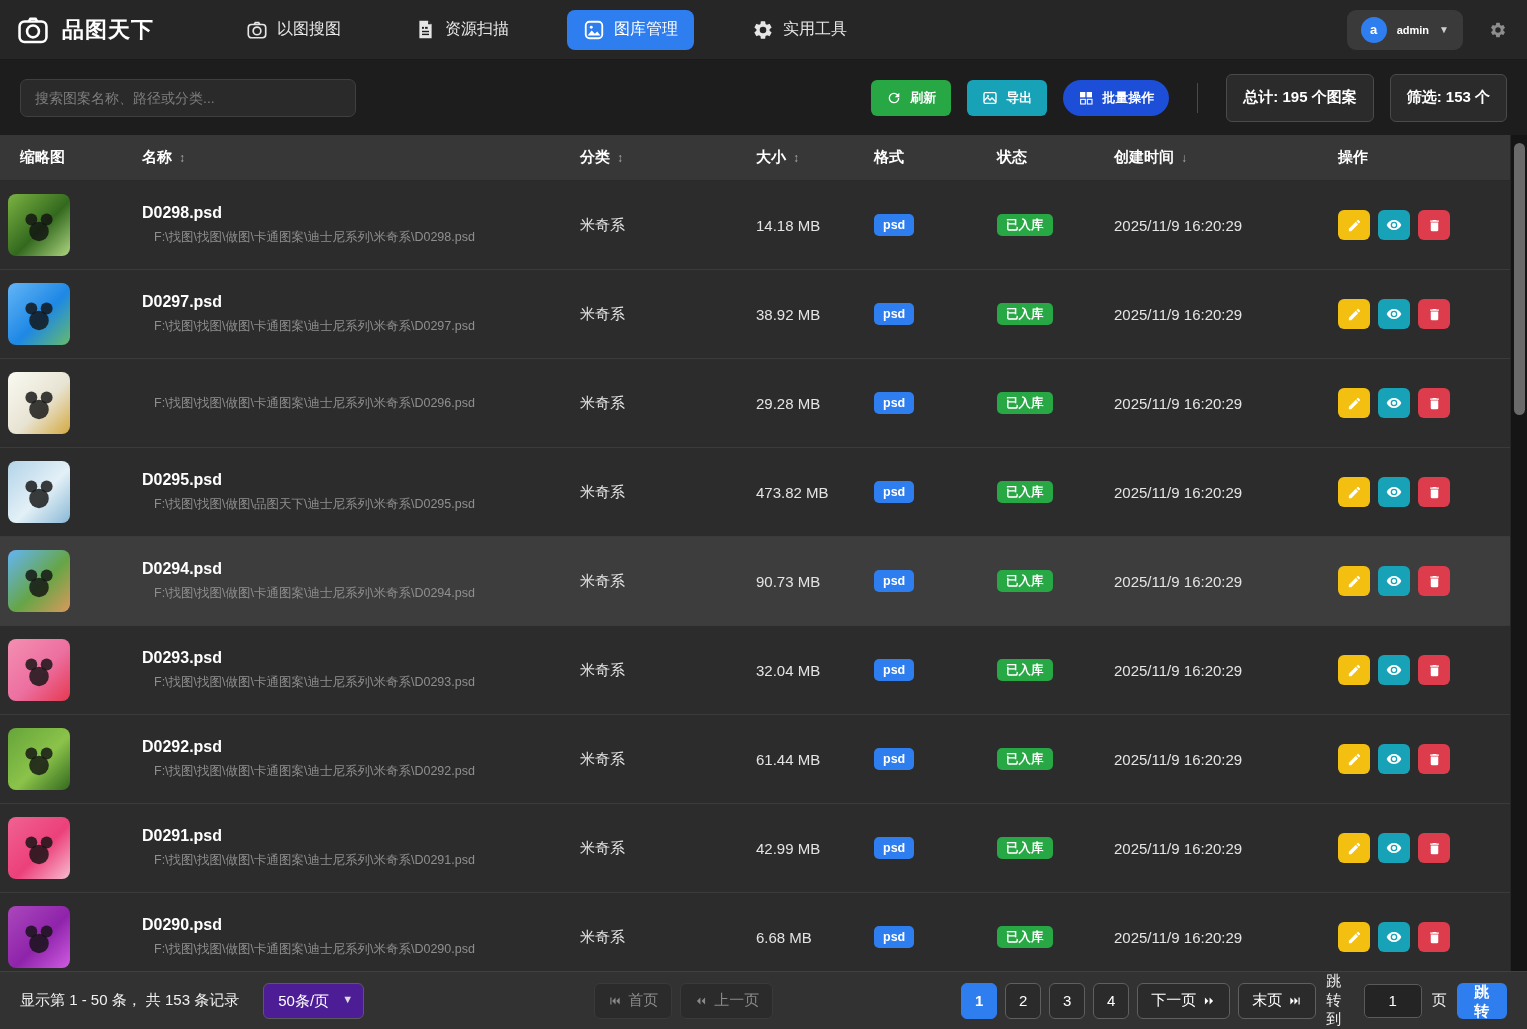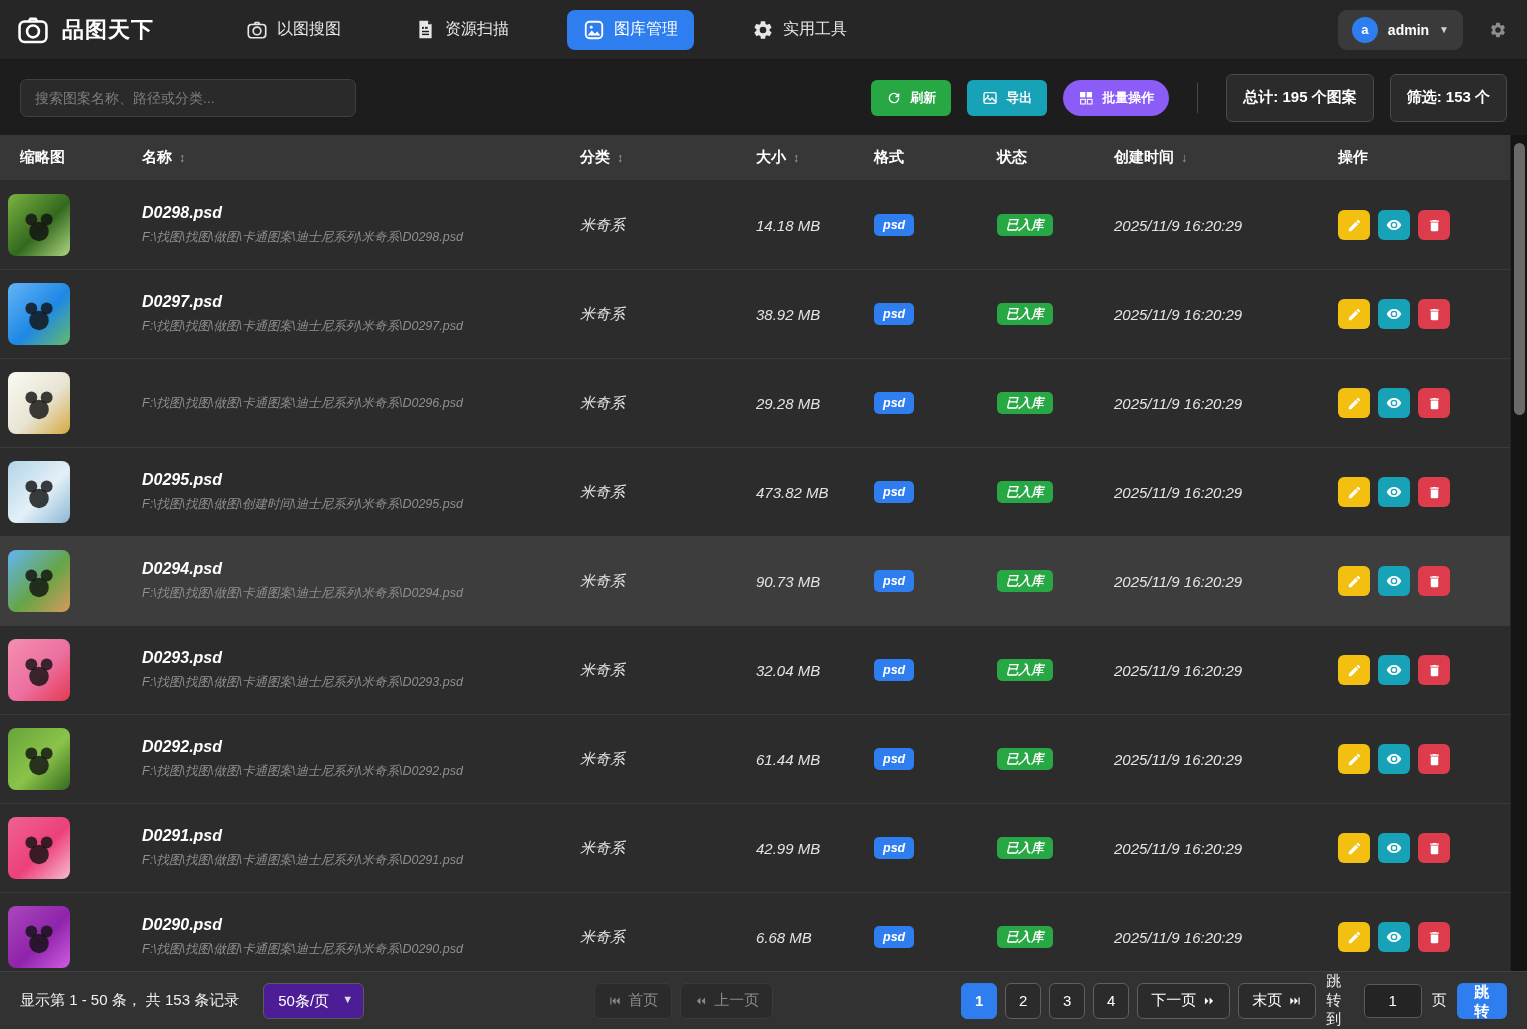--- a/index.html
+++ b/index.html
@@ -28,21 +28,21 @@
   .top-right { margin-left:auto; display:flex; align-items:center; gap:26px; }
   .user-pill {
     display:flex; align-items:center; gap:10px; background:#3a3a3a;
     border-radius:9px; padding:7px 14px; cursor:pointer;
   }
   .avatar {
     width:26px; height:26px; border-radius:50%; background:var(--accent);
     color:#fff; font-size:13px; font-weight:bold;
     display:flex; align-items:center; justify-content:center;
   }
-  .user-name { font-weight:bold; font-size:14px; color:#fff; }
+  .user-name { font-weight:bold; font-size:11px; color:#fff; }
   .caret { font-size:10px; color:#cfcfcf; }
   .settings-top { color:#8d8d8d; cursor:pointer; }
 
   
   .toolbar {
     height:75px; flex:0 0 75px; background:#1d1d1d;
     display:flex; align-items:center; padding:0 20px;
   }
   .search-input {
     width:336px; height:38px; background:#2a2a2a; border:1px solid #3f3f3f;
@@ -51,21 +51,21 @@
   }
   .search-input::placeholder { color:#7d7d7d; }
   .toolbar-right { margin-left:auto; display:flex; align-items:center; gap:16px; }
   .btn {
     display:flex; align-items:center; gap:8px; border:none; cursor:pointer;
     color:#fff; font-size:13px; font-weight:bold; border-radius:6px;
     height:36px; padding:0 15px; font-family:"Liberation Sans", sans-serif;
   }
   .btn-refresh { background:var(--green); }
   .btn-export  { background:var(--teal); }
-  .btn-batch   { background:#8b5cf6;border-radius:18px; }
+  .btn-batch   { background:#1d4ed8;border-radius:18px; }
   .v-divider { width:1px; height:30px; background:#4a4a4a; margin:0 12px; }
   .stat-pill {
     background:#2b2b2b; border:1px solid #4a4a4a; border-radius:6px;
     height:48px; display:flex; align-items:center; padding:0 16px;
     color:#fff; font-size:15px; font-weight:bold; white-space:nowrap;
   }
 
   
   .grid {
     display:grid;
@@ -74,31 +74,31 @@
   }
   .table-wrap { flex:1 1 auto; overflow:hidden; position:relative; background:#0f766e; }
   .thead {
     height:46px; background:#373737; color:#fff; font-weight:bold; font-size:15px;
     border-bottom:1px solid #2a2a2a; padding-right:17px;
   }
   .th { padding-left:20px; display:flex; align-items:center; gap:7px; cursor:pointer; white-space:nowrap; }
   .sort-glyph { font-size:12px; color:#a8a8a8; }
   .tbody { position:absolute; top:46px; left:0; right:17px; bottom:0; overflow:hidden; }
   .row {
-    height:89px; background:#2c2c2c; border-bottom:1px solid #3b3b3b; cursor:pointer;font-style:italic;
+    height:89px; background:#2c2c2c; border-bottom:1px solid #3b3b3b; cursor:pointer;
   }
   .row--highlight { background:#3d3d3d; }
   .cell { padding-left:20px; font-size:15px; color:#e4e4e4; white-space:nowrap; }
   .cell-thumb { padding-left:8px; }
   .thumb {
     width:62px; height:62px; border-radius:8px; position:relative; overflow:hidden;
   }
   .thumb svg.mickey { position:absolute; left:50%; top:55%; transform:translate(-50%,-50%); width:34px; height:34px; }
   .file-name { font-size:16px; font-weight:bold; color:#fff; margin-bottom:7px; }
-  .file-path { font-size:12.5px; color:#8f8f8f; }
+  .file-path { font-size:12.5px; color:#8f8f8f;margin-left:12px; }
   .badge {
     display:inline-block; color:#fff; font-size:12.5px; font-weight:bold;
     border-radius:5px; padding:5px 9px; line-height:1;
   }
   .badge-format { background:var(--accent); }
   .badge-status { background:var(--green); }
   .actions { display:flex; gap:8px; }
   .icon-btn {
     width:32px; height:30px; border:none; border-radius:6px; cursor:pointer;
     display:flex; align-items:center; justify-content:center; color:#fff;
@@ -433,21 +433,21 @@
           <g fill="rgba(18,18,18,0.82)">
             <circle cx="11" cy="10" r="7"></circle>
                 <circle cx="29" cy="10" r="7"></circle>
                 <circle cx="20" cy="24" r="11.5"></circle>
           </g>
         </svg>
       </div>
     </div>
     <div class="cell">
       <div class="file-name">D0295.psd</div>
-      <div class="file-path">F:\找图\找图\做图\创建时间\迪士尼系列\米奇系\D0295.psd</div>
+      <div class="file-path">F:\找图\找图\做图\品图天下\迪士尼系列\米奇系\D0295.psd</div>
     </div>
     <div class="cell">米奇系</div>
     <div class="cell">473.82 MB</div>
     <div class="cell"><span class="badge badge-format">psd</span></div>
     <div class="cell"><span class="badge badge-status">已入库</span></div>
     <div class="cell">2025/11/9 16:20:29</div>
     <div class="cell">
       <div class="actions">
         <button class="icon-btn edit">
           <svg width="15" height="15" viewBox="0 0 24 24" fill="#fff">

